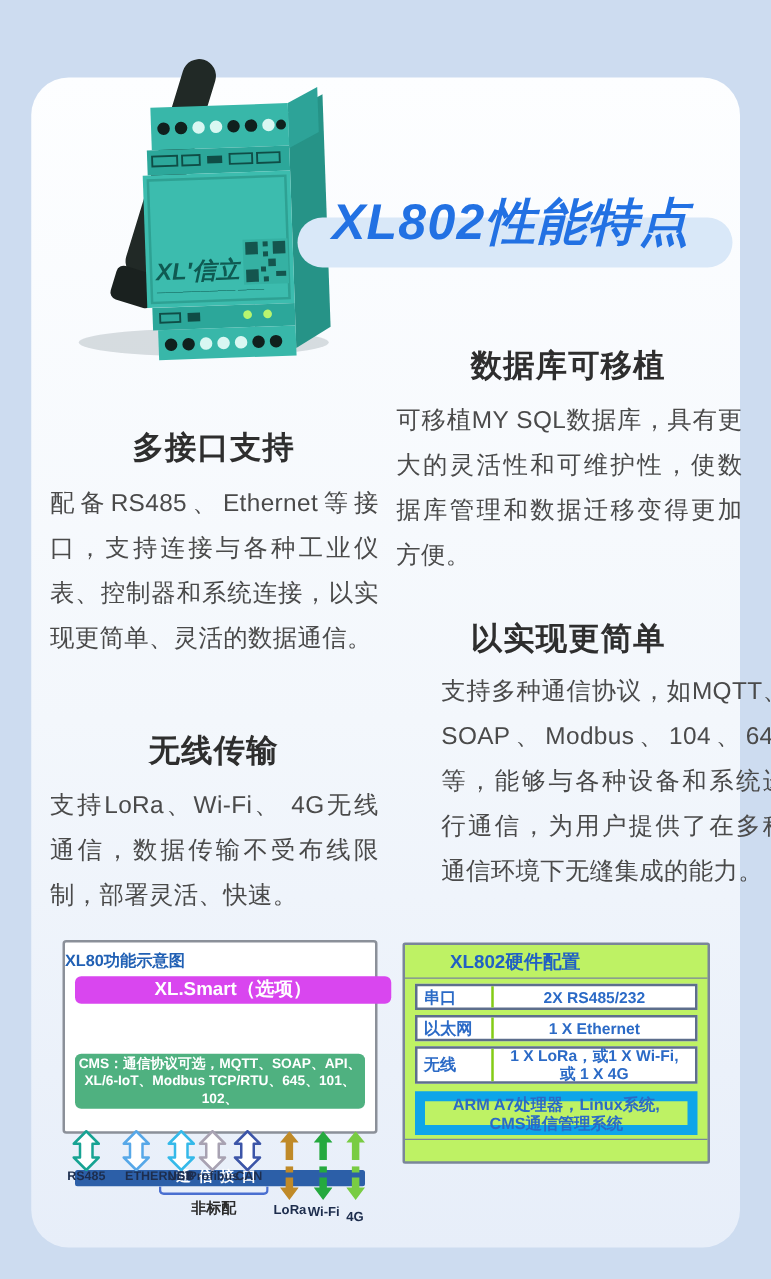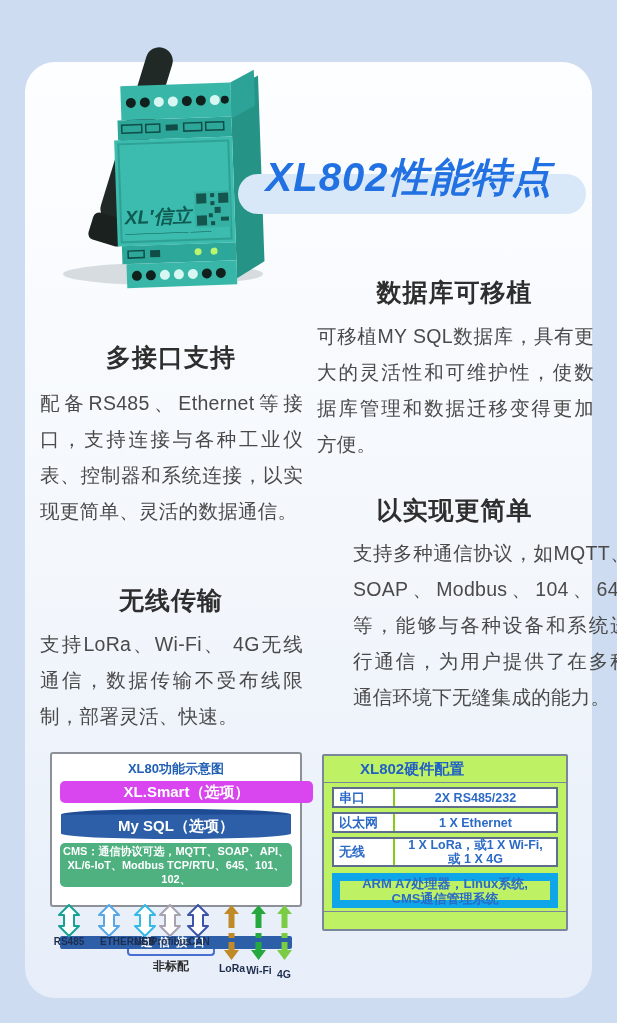--- a/index.html
+++ b/index.html
@@ -15,21 +15,21 @@
                  font-size:40px; font-weight:900; font-style:italic; letter-spacing:1px; color:#2271e3; }
 
   
   .sec-title { position:absolute; text-align:center; font-size:25px; font-weight:bold; color:#2e2e2e; letter-spacing:1px; }
   .sec-body  { position:absolute; font-size:19.5px; line-height:36px; color:#4a4a4a; text-align:justify;
                text-justify:inter-character; letter-spacing:.3px; }
 
   
   .diag-frame { position:absolute; left:50px; top:752px; width:252px; height:155px;
                 border:2px solid #8b9099; border-radius:3px; background:#ffffff; }
-  .diag-title { position:absolute; left:0; top:6px; width:100%; text-align:center;
+  .diag-title { position:absolute; left:0; top:6px; width:100%; 
                 font-size:13px; font-weight:bold; color:#2160b4; }
   .diag-bar-green { position:absolute; left:8px; top:27px; width:253px; height:22px; border-radius:5px;
                 background:#d946ef; color:#fff; font-size:15px; font-weight:bold; text-align:center; line-height:22px; }
   .diag-cyl { position:absolute; left:8px; top:55px; width:232px; height:30px; }
   .diag-cyl-label { position:absolute; left:0; top:3px; width:100%; text-align:center;
                 color:#fff; font-size:15px; font-weight:bold; line-height:28px; }
   .diag-cms { position:absolute; left:8px; top:89px; width:232px; height:44px; border-radius:5px; background:#4fb180;
               color:#fff; font-size:11px; font-weight:bold; line-height:14px; text-align:center;
               white-space:pre-line; padding-top:1px; }
   .diag-bus { position:absolute; left:8px; top:136px; width:232px; height:13px; border-radius:2px; background:#2c5fa8;
@@ -145,28 +145,20 @@
 
   <div class="sec-title" style="left:317px; top:276px; width:275px;">数据库可移植</div>
   <div class="sec-body" style="left:317px; top:318px; width:277px;">可移植MY SQL数据库，具有更大的灵活性和可维护性，使数据库管理和数据迁移变得更加方便。</div>
 
   <div class="sec-title" style="left:317px; top:494px; width:275px;">以实现更简单</div>
   <div class="sec-body" style="left:317px; top:535px; width:277px;margin-left:36px;">支持多种通信协议，如MQTT、SOAP、Modbus、104、645等，能够与各种设备和系统进行通信，为用户提供了在多种通信环境下无缝集成的能力。</div>
 
   <div class="diag-frame">
     <div class="diag-title">XL80功能示意图</div>
     <div class="diag-bar-green">XL.Smart（选项）</div>
-    <div class="diag-cyl">
-      <svg width="232" height="30">
-        <ellipse cx="116" cy="5.5" rx="115" ry="5.5" fill="#1d4b94"></ellipse>
-        <rect x="1" y="5.5" width="230" height="19" fill="#2c5fa8"></rect>
-        <ellipse cx="116" cy="24.5" rx="115" ry="5.5" fill="#2c5fa8"></ellipse>
-      </svg>
-      <div class="diag-cyl-label">My SQL（选项）</div>
-    </div>
     <div class="diag-cms">CMS：通信协议可选，MQTT、SOAP、API、
 XL/6-IoT、Modbus TCP/RTU、645、101、102、
 103、104、XL/9-RDS、XL/9-DF、OPC</div>
     <div class="diag-bus">通信接口</div>
   </div>
 
   <svg class="warrow" style="left: 57px; color: rgb(23, 163, 147);" viewBox="0 0 24 33">
     <path d="M12 1 L22 11 H17 V22 H22 L12 32 L2 22 H7 V11 H2 Z" fill="#fff" stroke="currentColor" stroke-width="2" stroke-linejoin="round"></path>
     </svg>
   <svg class="warrow" style="left: 97px; color: rgb(87, 168, 232);" viewBox="0 0 24 33">

